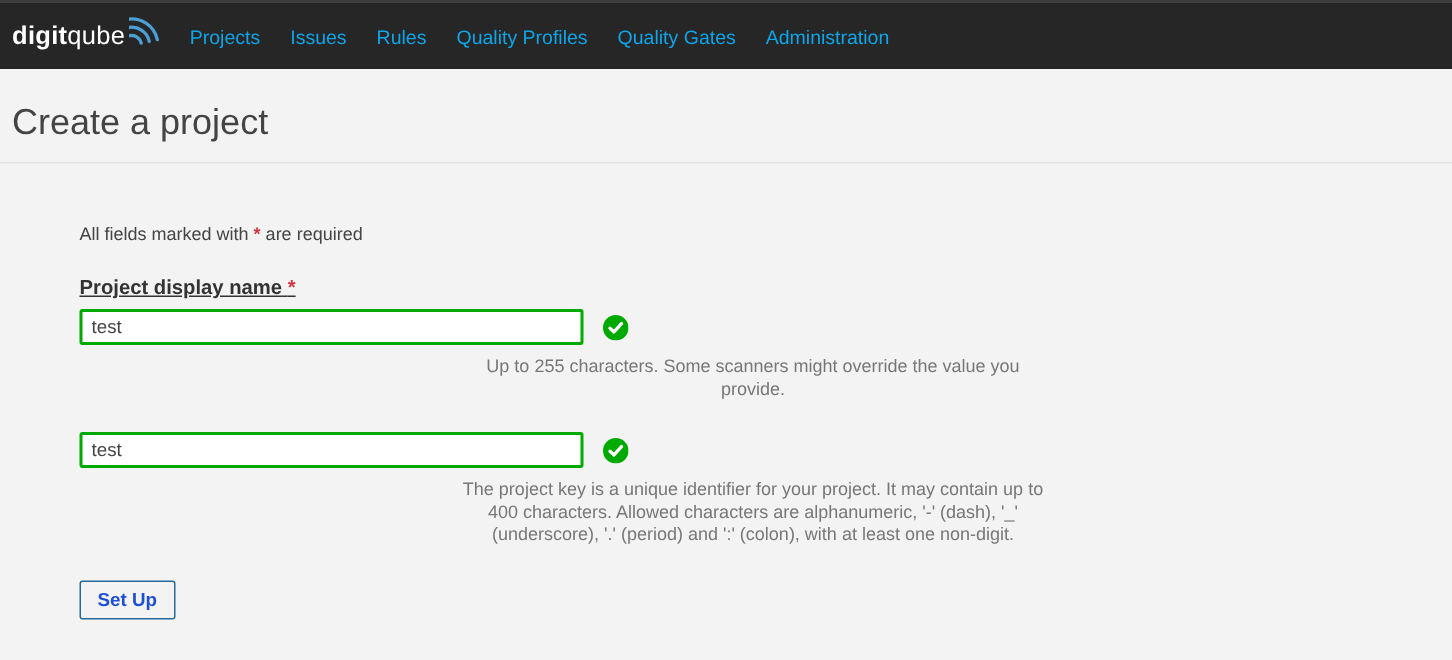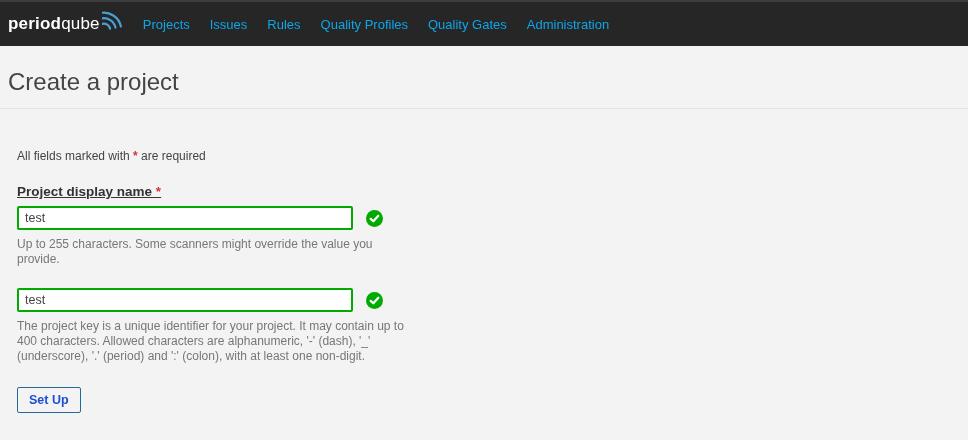--- a/index.html
+++ b/index.html
@@ -50,21 +50,21 @@
   }
   .page-title {
     margin: 0;
     font-size: 24px;
     font-weight: normal;
     color: #444;
     line-height: 28px;
   }
 
   
-  .content { padding: 0 17px; }
+  .content { padding: 0 17px; margin-left: 36px; }
   .required-note { margin-top: 40px; font-size: 12px; color: #444; }
   .req-star { color: #d4333f; font-weight: bold; }
   .form-field { margin-top: 21px; }
   .field-label {
     font-size: 13.5px;
     font-weight: bold;
     color: #333;
     line-height: 16px;
     text-decoration: underline;
   }
@@ -85,41 +85,42 @@
     font-size: 12.5px;
     color: #444;
     outline: none;
   }
   .check-icon { display: inline-flex; }
   .field-help {
     margin-top: 7px;
     color: #777;
     font-size: 12px;
     line-height: 15px;
+    text-align: center;
   }
   .submit-btn {
     margin-top: 23px;
     display: inline-block;
     background: transparent;
     border: 1px solid #236a97;
     border-radius: 2px;
     color: #1d4ed8;
     font-family: "Liberation Sans", sans-serif;
     font-size: 12.5px;
     font-weight: bold;
     padding: 5px 11px;
     cursor: pointer;
   }
 </style>
 </head>
 <body>
 
 <header class="navbar">
   <a class="logo">
-    <span class="logo-bold">period</span>
+    <span class="logo-bold">digit</span>
       <span class="logo-light">qube</span>
     <span class="check">
       <svg width="22" height="26" viewBox="0 0 24 26">
         <g transform="rotate(-12 2 24)" stroke="#4b9fd5" stroke-width="2.4" fill="none" stroke-linecap="round">
           <path d="M2,17 A7,7 0 0 1 9,24"></path>
           <path d="M2,11 A13,13 0 0 1 15,24"></path>
           <path d="M2,5 A19,19 0 0 1 21,24"></path>
         </g>
       </svg>
     </span>

